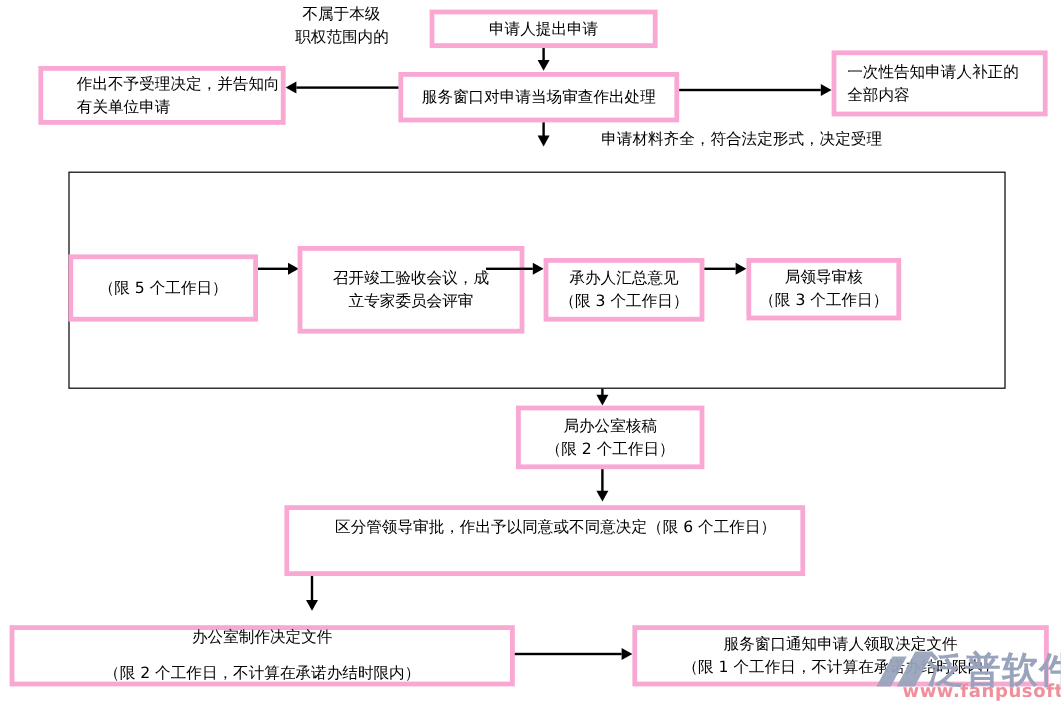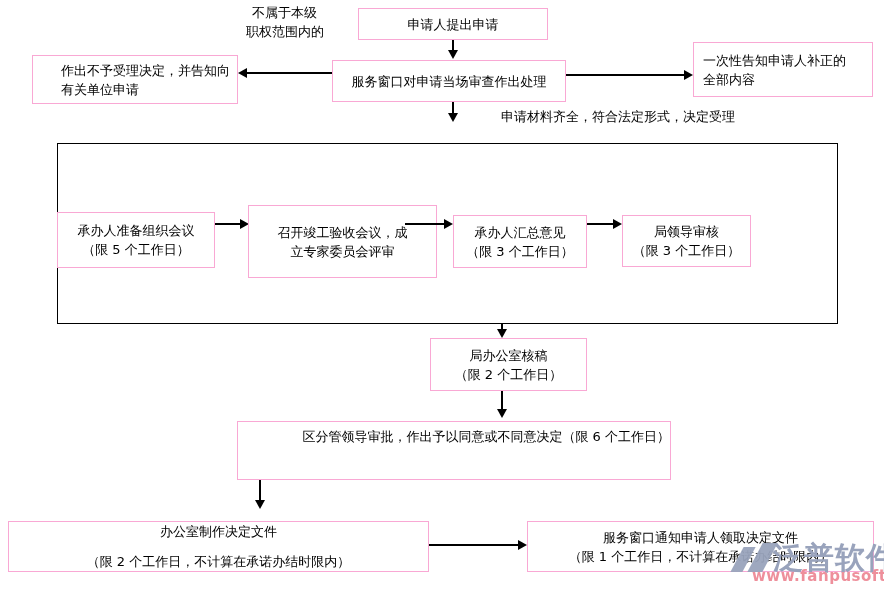--- a/index.html
+++ b/index.html
@@ -3,26 +3,26 @@
 <meta charset="utf-8">
 <style>
   * { margin:0; padding:0; box-sizing:border-box; }
   body { margin:0; background:#fff; }
   .canvas {
     position:relative; width:884px; height:589px; background:#fff;
     font-family:"DejaVu Sans","Liberation Sans",sans-serif; color:#000;
     overflow:hidden;
   }
   .box {
-    position:absolute; border:1px solid #f9a8d4; background:transparent;
+    position:absolute; border:4px solid #f9a8d4; background:transparent;
     display:flex; flex-direction:column; justify-content:center; align-items:center;
     text-align:center; font-size:13px; line-height:19px;
   }
   .box.align-left { align-items:flex-start; text-align:left; }
-  .box.top-left { justify-content:flex-start; align-items:flex-end; text-align:left; }
+  .box.top-left { justify-content:flex-start; align-items:center; text-align:left; }
   .note { position:absolute; font-size:13px; line-height:19px; white-space:nowrap; }
   .hl { position:absolute; height:2px; background:#000; }
   .vl { position:absolute; width:2px; background:#000; }
   .ah { position:absolute; width:0; height:0; }
   .ah.down  { border-left:5px solid transparent; border-right:5px solid transparent; border-top:9px solid #000; }
   .ah.left  { border-top:5px solid transparent; border-bottom:5px solid transparent; border-right:9px solid #000; }
   .ah.right { border-top:5px solid transparent; border-bottom:5px solid transparent; border-left:9px solid #000; }
   .container-frame { position:absolute; border:1px solid #000; background:transparent; }
   .wm-bar { position:absolute; background:#8a95b2; transform:skewX(-28deg); opacity:.95; z-index:3; }
   .wm-brand { position:absolute; font-size:30px; font-weight:bold; letter-spacing:1px; white-space:nowrap; z-index:3; }
@@ -67,21 +67,20 @@
   <div class="ah right" style="left:684px; top:70px;"></div>
 
   <div class="vl" style="left:452px; top:102px; height:12px;"></div>
   <div class="ah down" style="left:448px; top:113px;"></div>
 
   <div class="note" style="left:501px; top:107px;">申请材料齐全，符合法定形式，决定受理</div>
 
   <div class="container-frame" style="left:57px; top:143px; width:781px; height:181px;"></div>
 
   <div class="box" style="left:57px; top:212px; width:158px; height:56px;">
-    <div>承办人准备组织会议</div>
     <div>（限 5 个工作日）</div>
   </div>
 
   <div class="hl" style="left:215px; top:223px; width:25px;"></div>
   <div class="ah right" style="left:240px; top:219px;"></div>
 
   <div class="box" style="left:248px; top:205px; width:189px; height:73px;">
     <div>召开竣工验收会议，成</div>
     <div>立专家委员会评审</div>
   </div>

